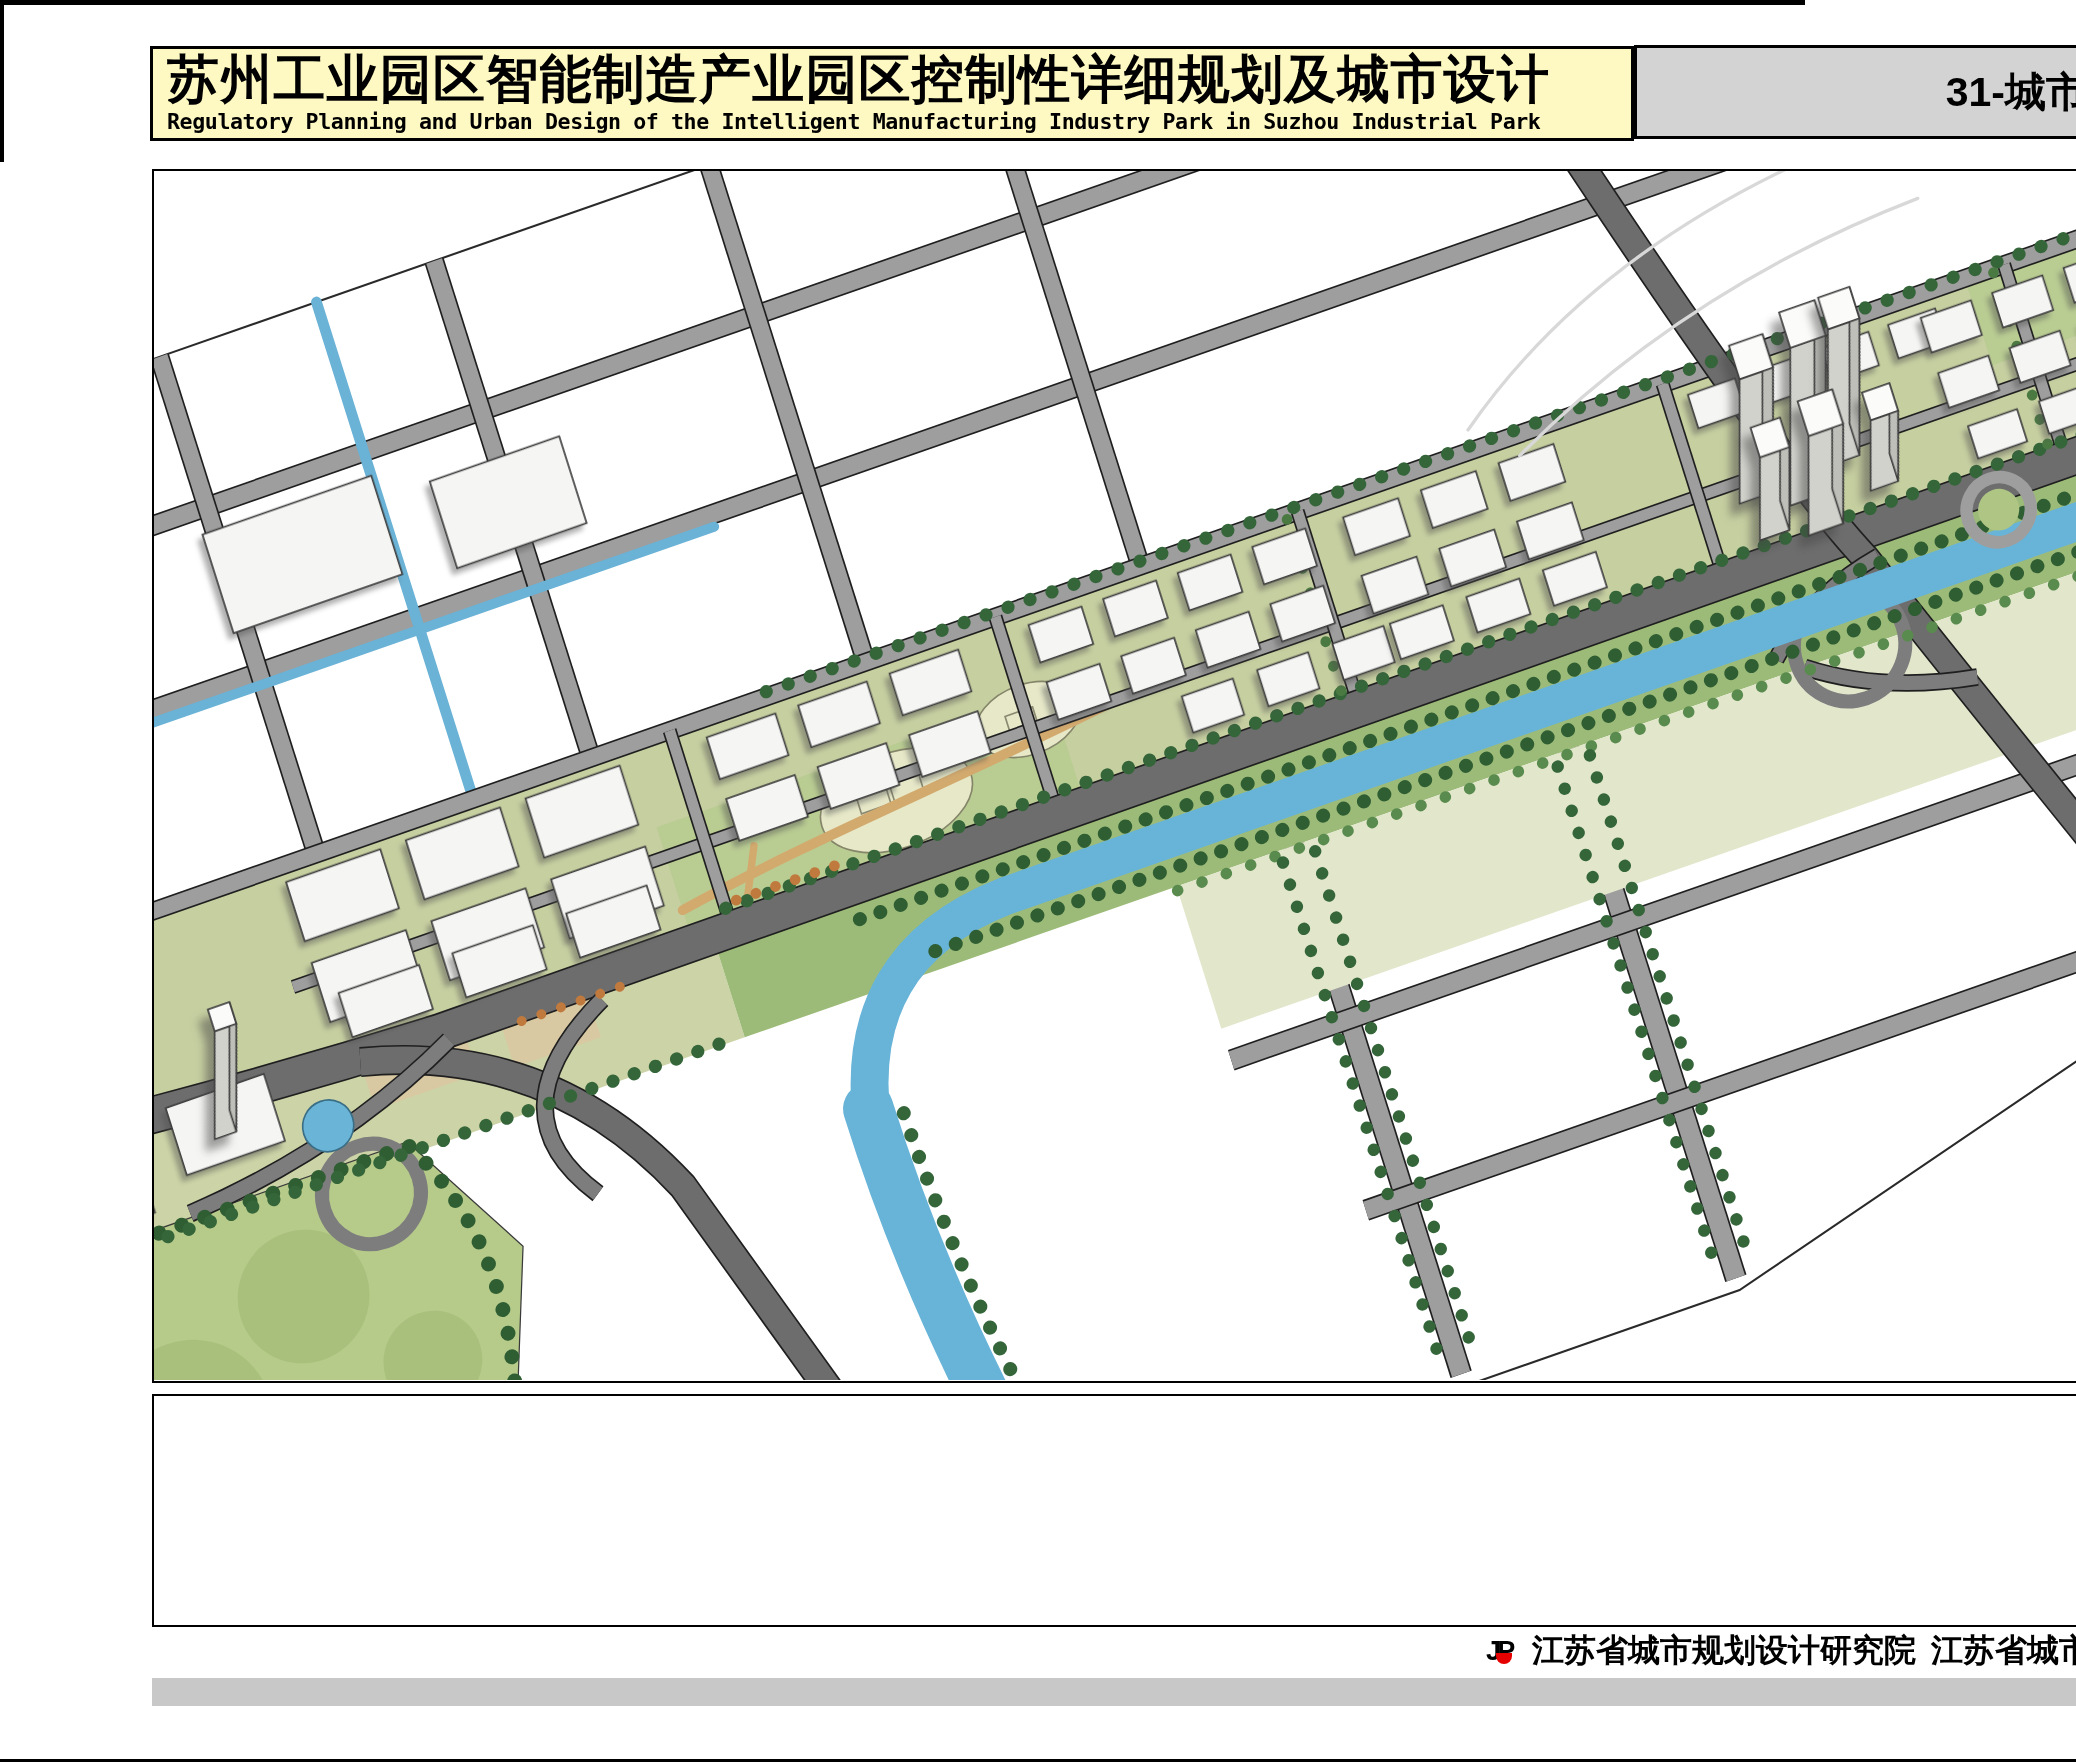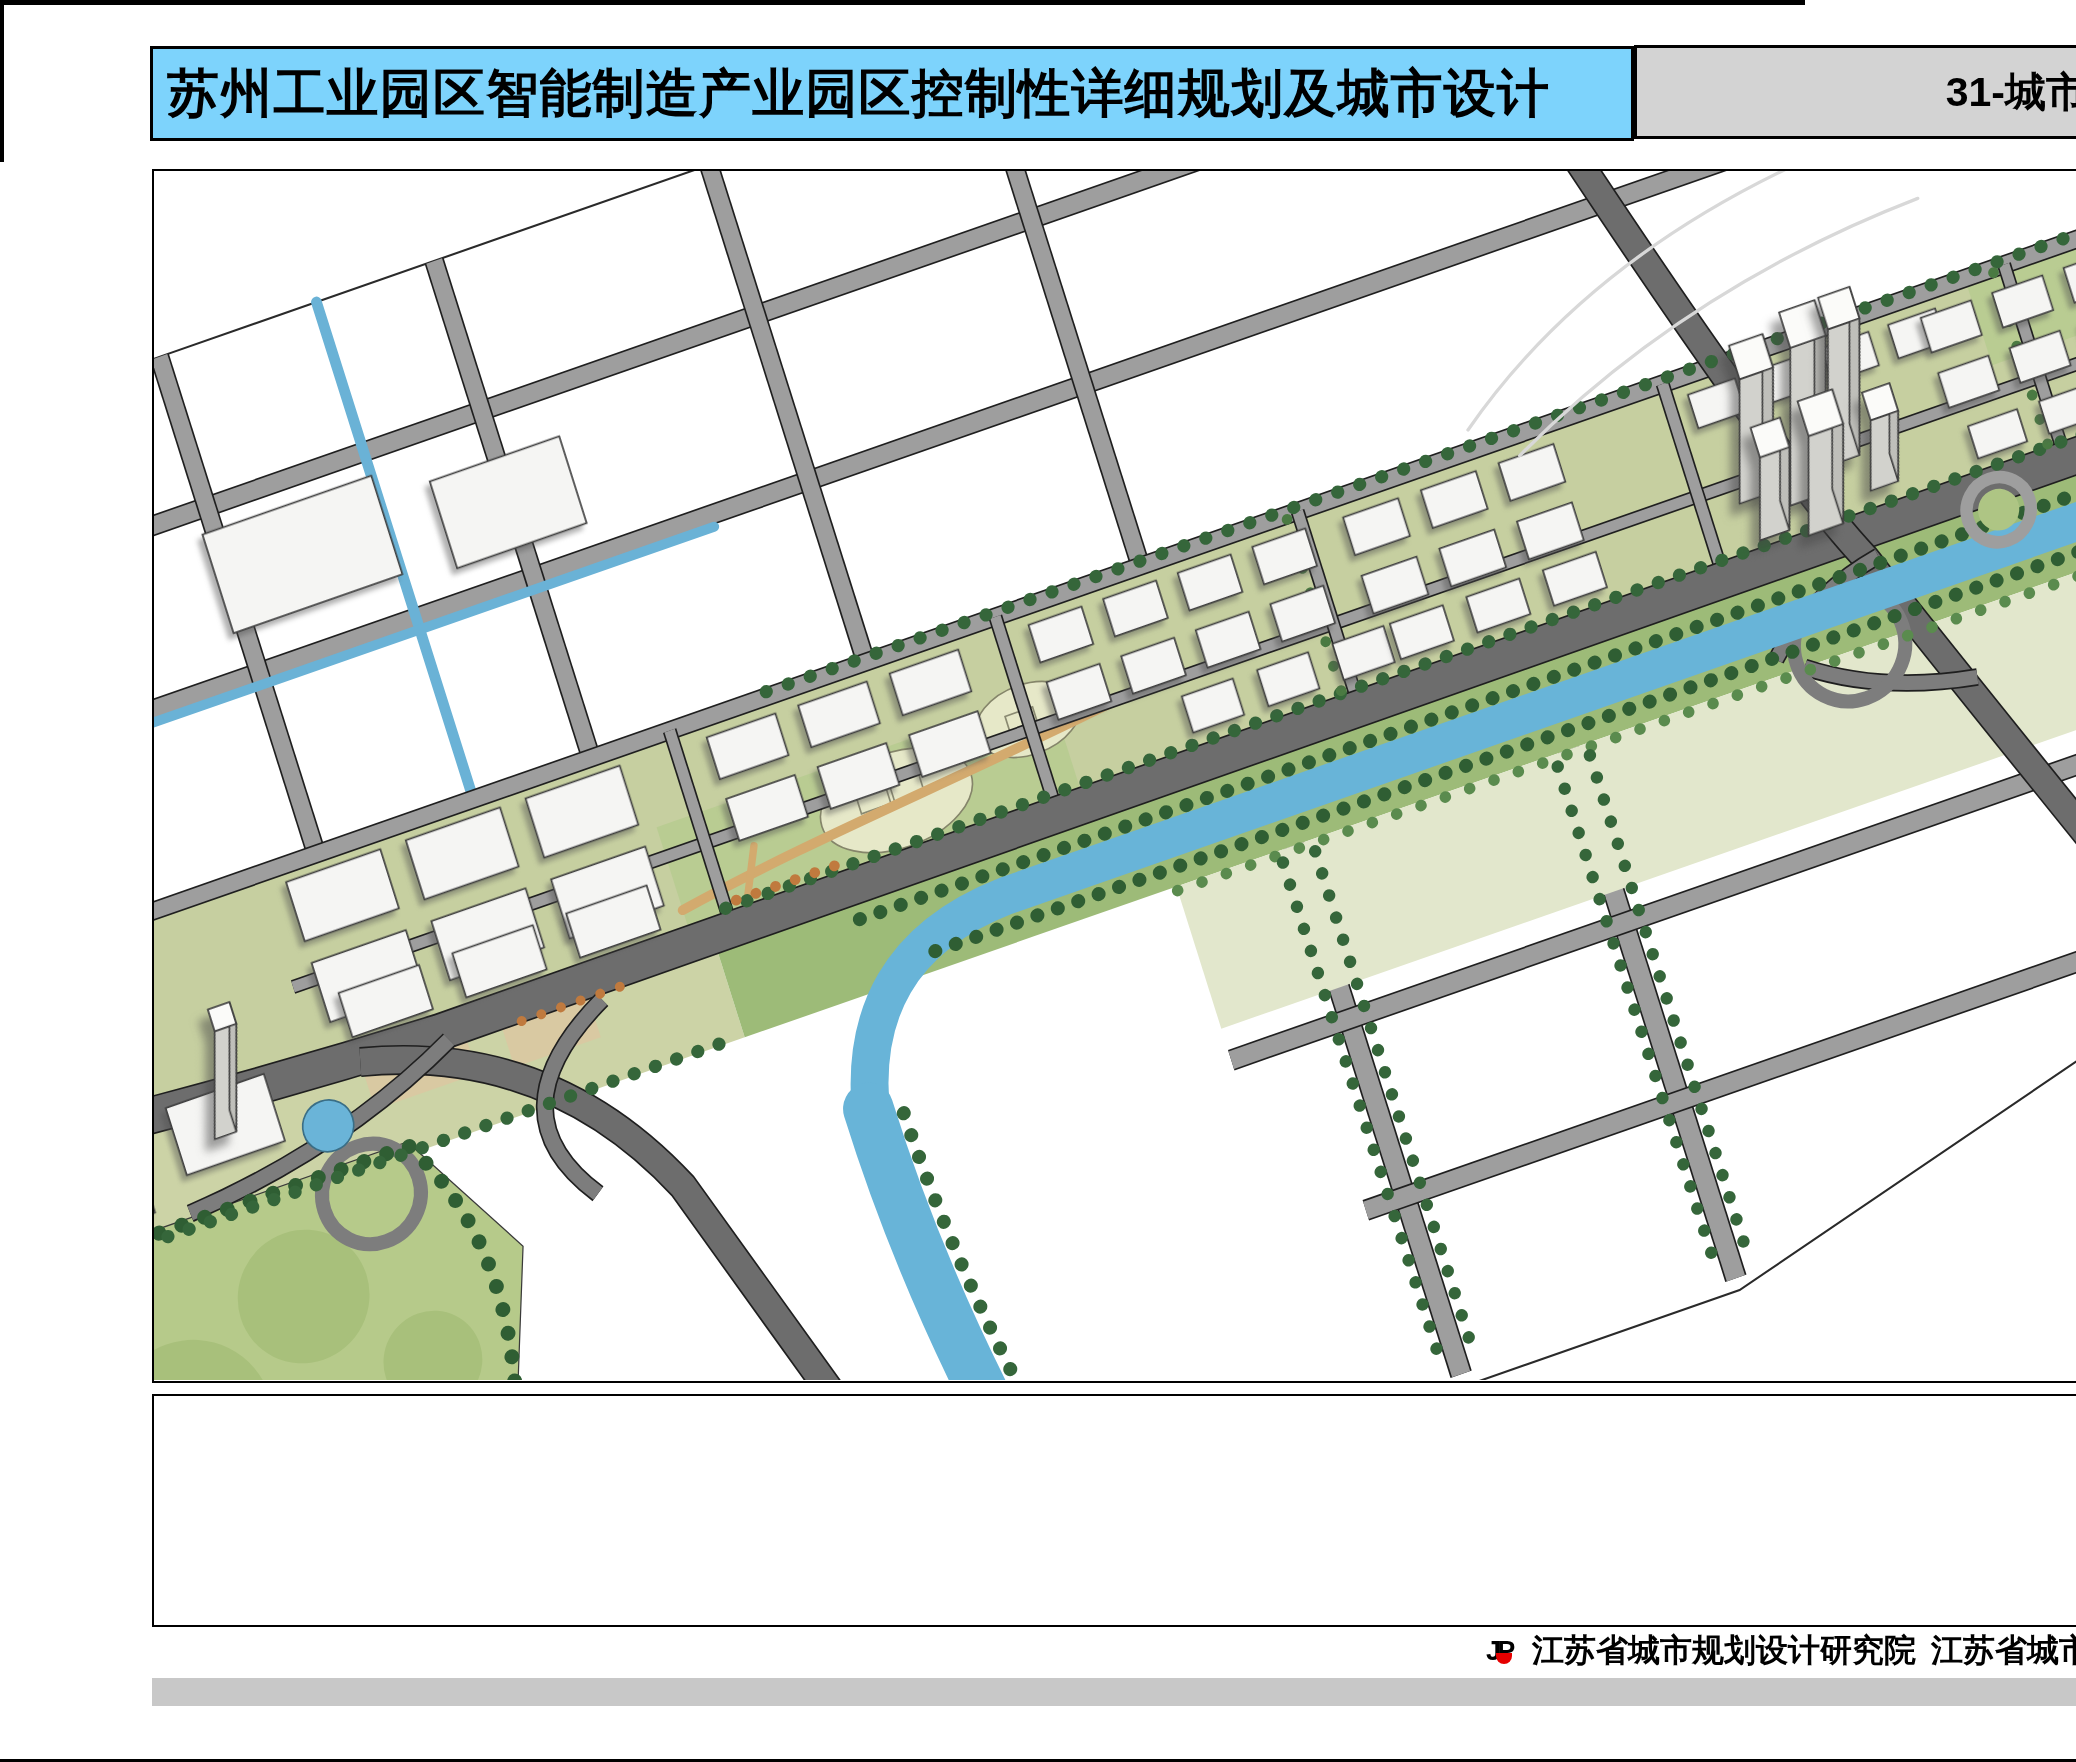--- a/index.html
+++ b/index.html
@@ -4,21 +4,21 @@
 <style>
   html,body{margin:0;padding:0;background:#fff;}
   body{width:2492px;height:1763px;position:relative;overflow:hidden;
        font-family:"Liberation Sans",sans-serif;color:#000;}
   .abs{position:absolute;}
   
   .frame-top{left:0;top:0;width:1805px;height:5px;background:#000;}
   .frame-left{left:0;top:0;width:3.7px;height:162px;background:#000;}
   .bottom-line{left:0;top:1759px;width:2492px;height:3.3px;background:#000;}
   
-  .title-box{left:150px;top:46px;width:1484px;height:95px;background:#7dd3fc;
+  .title-box{left:150px;top:46px;width:1484px;height:95px;background:#fef9c3;
     border:3.3px solid #000;box-sizing:border-box;display:flex;flex-direction:column;
     justify-content:center;padding-left:14px;overflow:hidden;}
   .title-cn{font-size:52px;font-weight:700;letter-spacing:1.2px;line-height:1.02;white-space:nowrap;}
   .title-en{font-family:"DejaVu Sans Mono",monospace;font-size:21.6px;font-weight:700;
     letter-spacing:-0.4px;white-space:nowrap;margin-top:3.3px;}
   .sheet-label{left:1634px;top:45px;width:761px;height:94px;background:#d3d3d3;
     border:3.3px solid #000;box-sizing:border-box;display:flex;align-items:center;
     justify-content:flex-end;padding-right:18px;font-size:41px;font-weight:700;white-space:nowrap;}
   
   .main-panel{left:152px;top:169px;width:2243px;height:1214px;border:2.5px solid #000;
@@ -41,20 +41,21 @@
   .twr{filter:drop-shadow(-28px 20px 10px rgba(70,70,70,.5));}
 </style>
 </head>
 <body>
 
 <div class="abs frame-top"></div>
 <div class="abs frame-left"></div>
 
 <div class="abs title-box">
   <div class="title-cn">苏州工业园区智能制造产业园区控制性详细规划及城市设计</div>
+  <div class="title-en">Regulatory Planning and Urban Design of the Intelligent Manufacturing Industry Park in Suzhou Industrial Park</div>
 </div>
 
 <div class="abs sheet-label">
   <span>31-城市设计三维鸟瞰图</span>
 </div>
 
 <div class="abs main-panel">
   <svg id="scene" viewBox="0 0 5388 2911">
       <defs>
         <clipPath id="pc">

